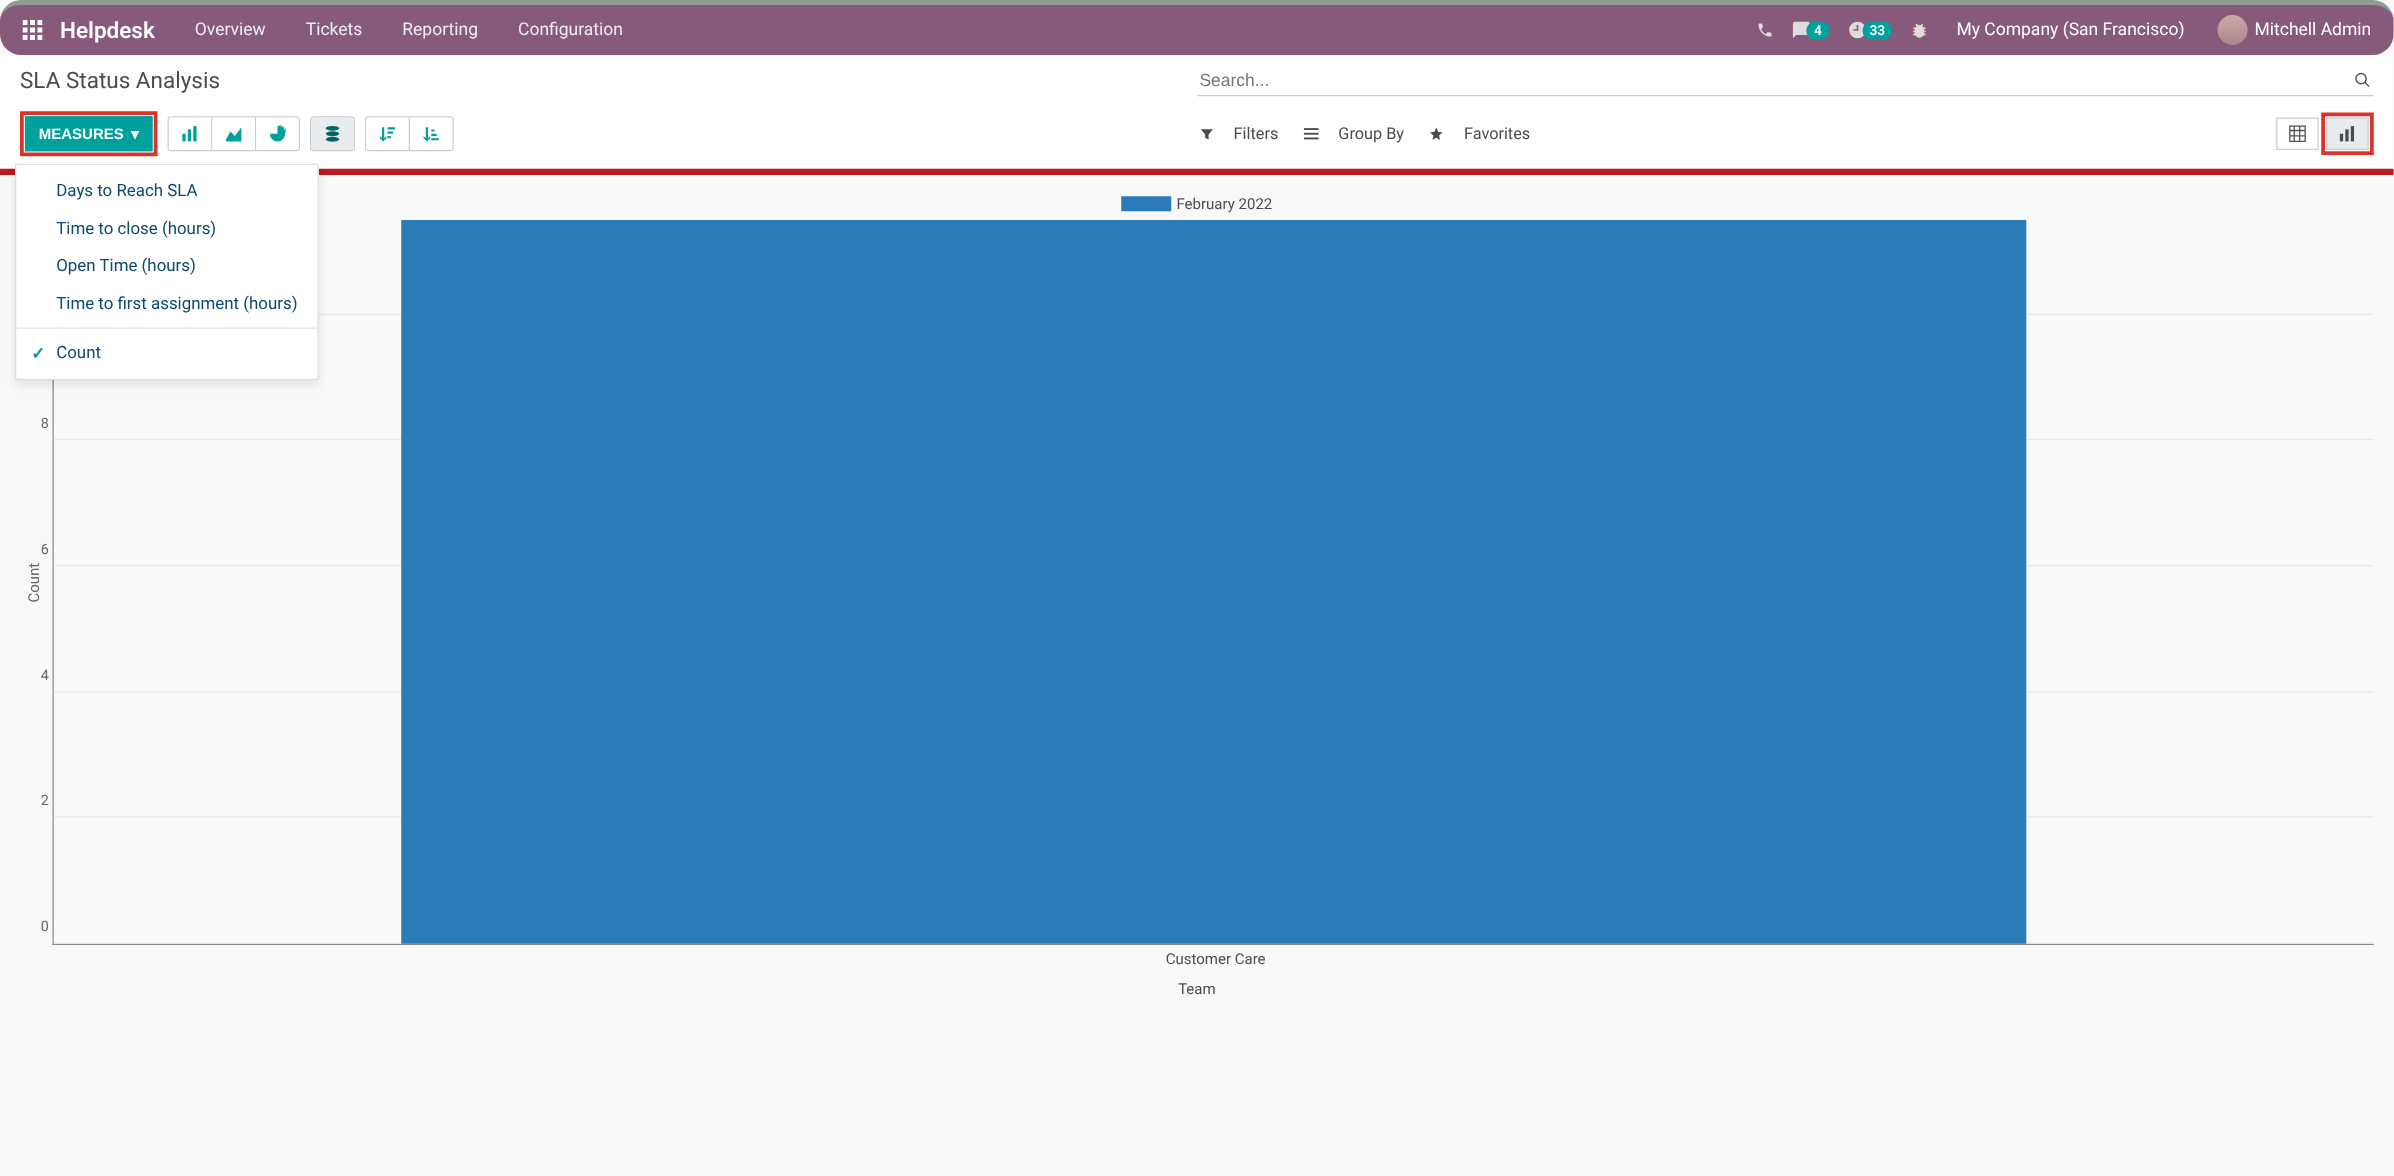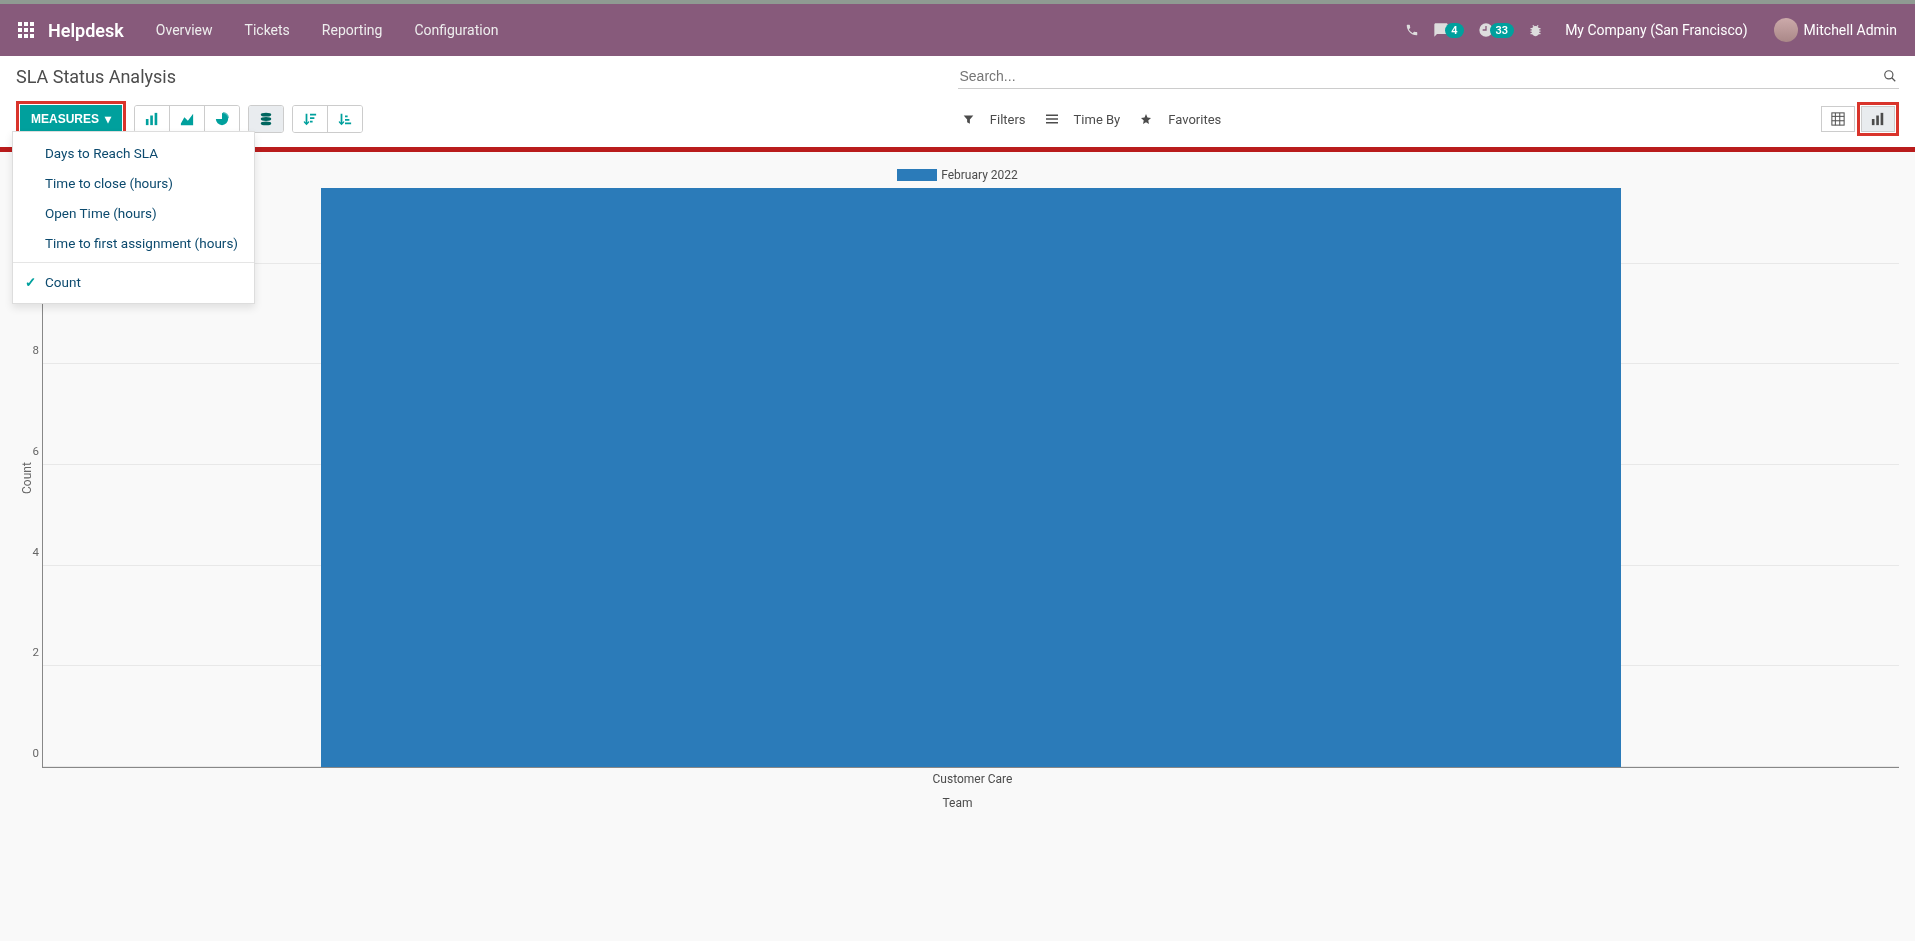--- a/index.html
+++ b/index.html
@@ -1,19 +1,19 @@
 <!DOCTYPE html>
 <html><head>
 <meta charset="utf-8">
 <style>
 * { box-sizing: border-box; margin: 0; padding: 0; }
 body { font-family: -apple-system, BlinkMacSystemFont, "Segoe UI", Roboto, Helvetica, Arial, sans-serif; font-size: 13px; color: #4c4c4c; background: #f9f9f9; }
 
 
-.topbar { display: flex; align-items: center; background: #875a7b; color: #fff; height: 56px; padding: 0 8px; border-top: 4px solid #8f9a92; }
+.topbar { display: flex; align-items: center; background: #875a7b; color: #fff; height: 44px; padding: 0 8px; border-top: 4px solid #8f9a92; border-radius: 17px; }
 .apps-icon { display: flex; padding: 6px 10px; cursor: pointer; }
 .brand { font-size: 18px; font-weight: 600; padding: 0 18px 0 4px; }
 .nav-links { display: flex; gap: 4px; }
 .nav-link { padding: 6px 14px; color: #eee; cursor: pointer; font-size: 14px; }
 .spacer { flex: 1; }
 .systray { display: flex; align-items: center; gap: 14px; padding-right: 6px; }
 .sys-item { display: flex; align-items: center; cursor: pointer; position: relative; color: #ddd; }
 .badge { background: #00a09d; color: #fff; border-radius: 10px; font-size: 11px; padding: 1px 6px; margin-left: -4px; font-weight: 600; }
 .company { font-size: 14px; padding: 0 8px; }
 .avatar { width: 24px; height: 24px; border-radius: 50%; background: linear-gradient(#caa,#a88); margin-right: 6px; }
@@ -193,21 +193,21 @@
         <span>Filters</span>
       </div>
       <div class="filter-btn">
         <span>
           <svg width="12" height="12" viewBox="0 0 16 16" fill="#4c4c4c">
               <rect y="2" width="16" height="2"></rect>
               <rect y="7" width="16" height="2"></rect>
               <rect y="12" width="16" height="2"></rect>
             </svg>
         </span>
-        <span>Time By</span>
+        <span>Group By</span>
       </div>
       <div class="filter-btn">
         <span>
           <svg width="12" height="12" viewBox="0 0 24 24" fill="#4c4c4c">
               <path d="M12 2l2.9 6.9L22 10l-5.5 4.9L18 22l-6-3.5L6 22l1.5-7.1L2 10l7.1-1.1z"></path>
             </svg>
         </span>
         <span>Favorites</span>
       </div>
     </div>

